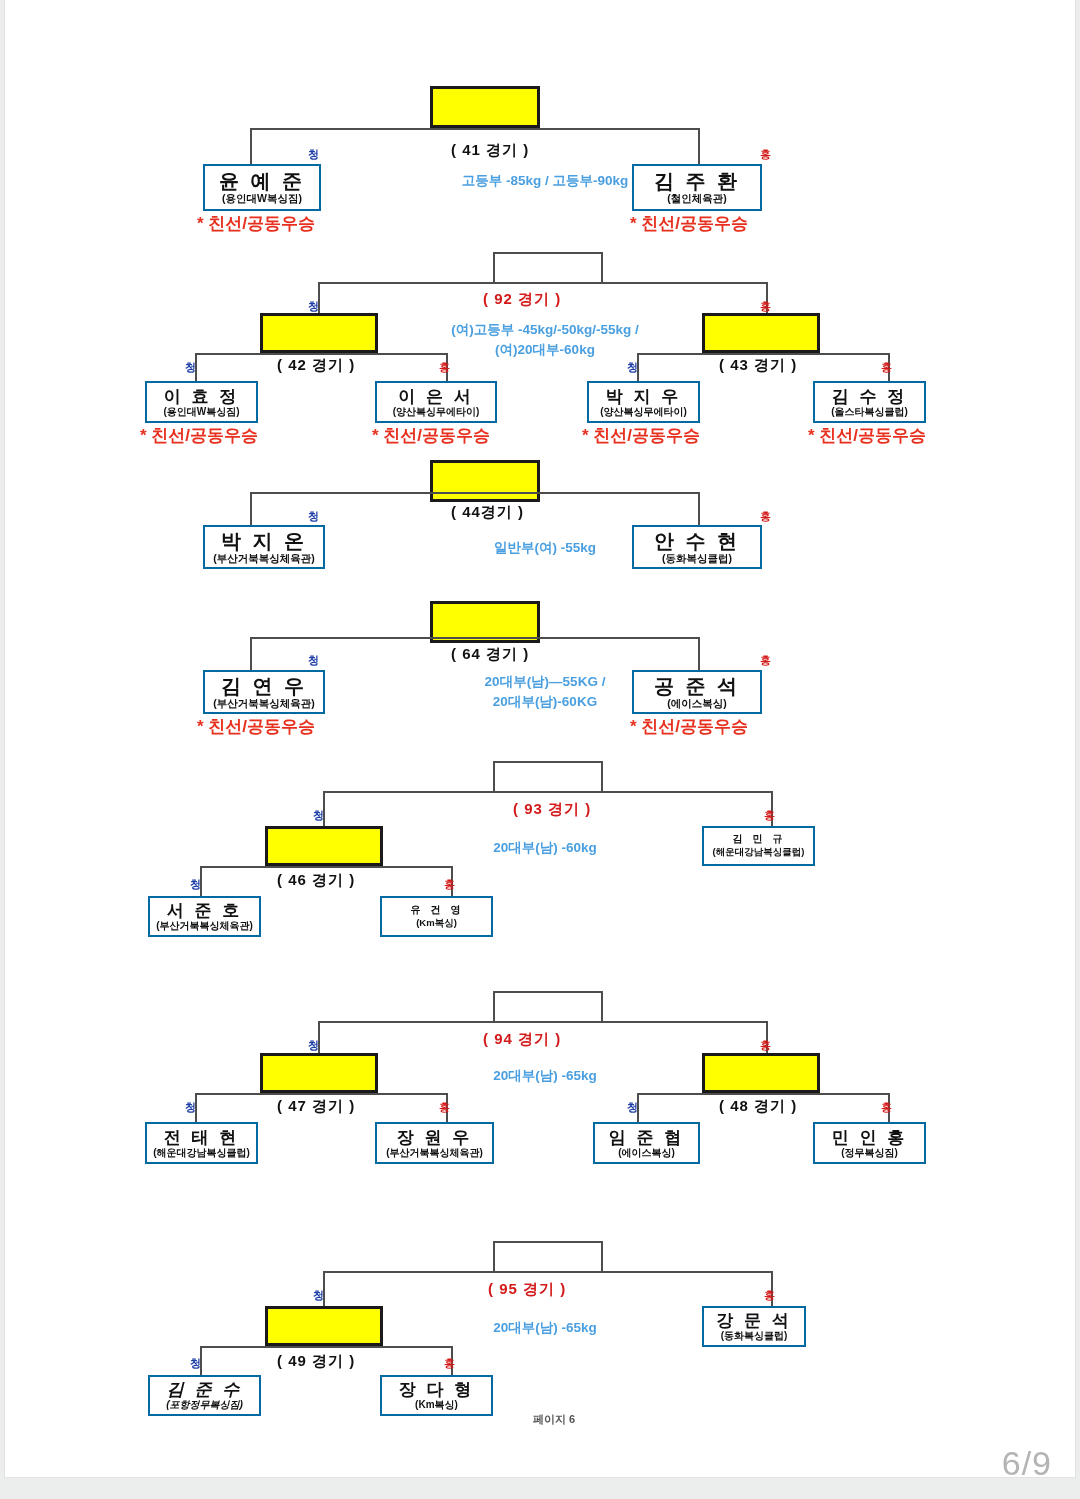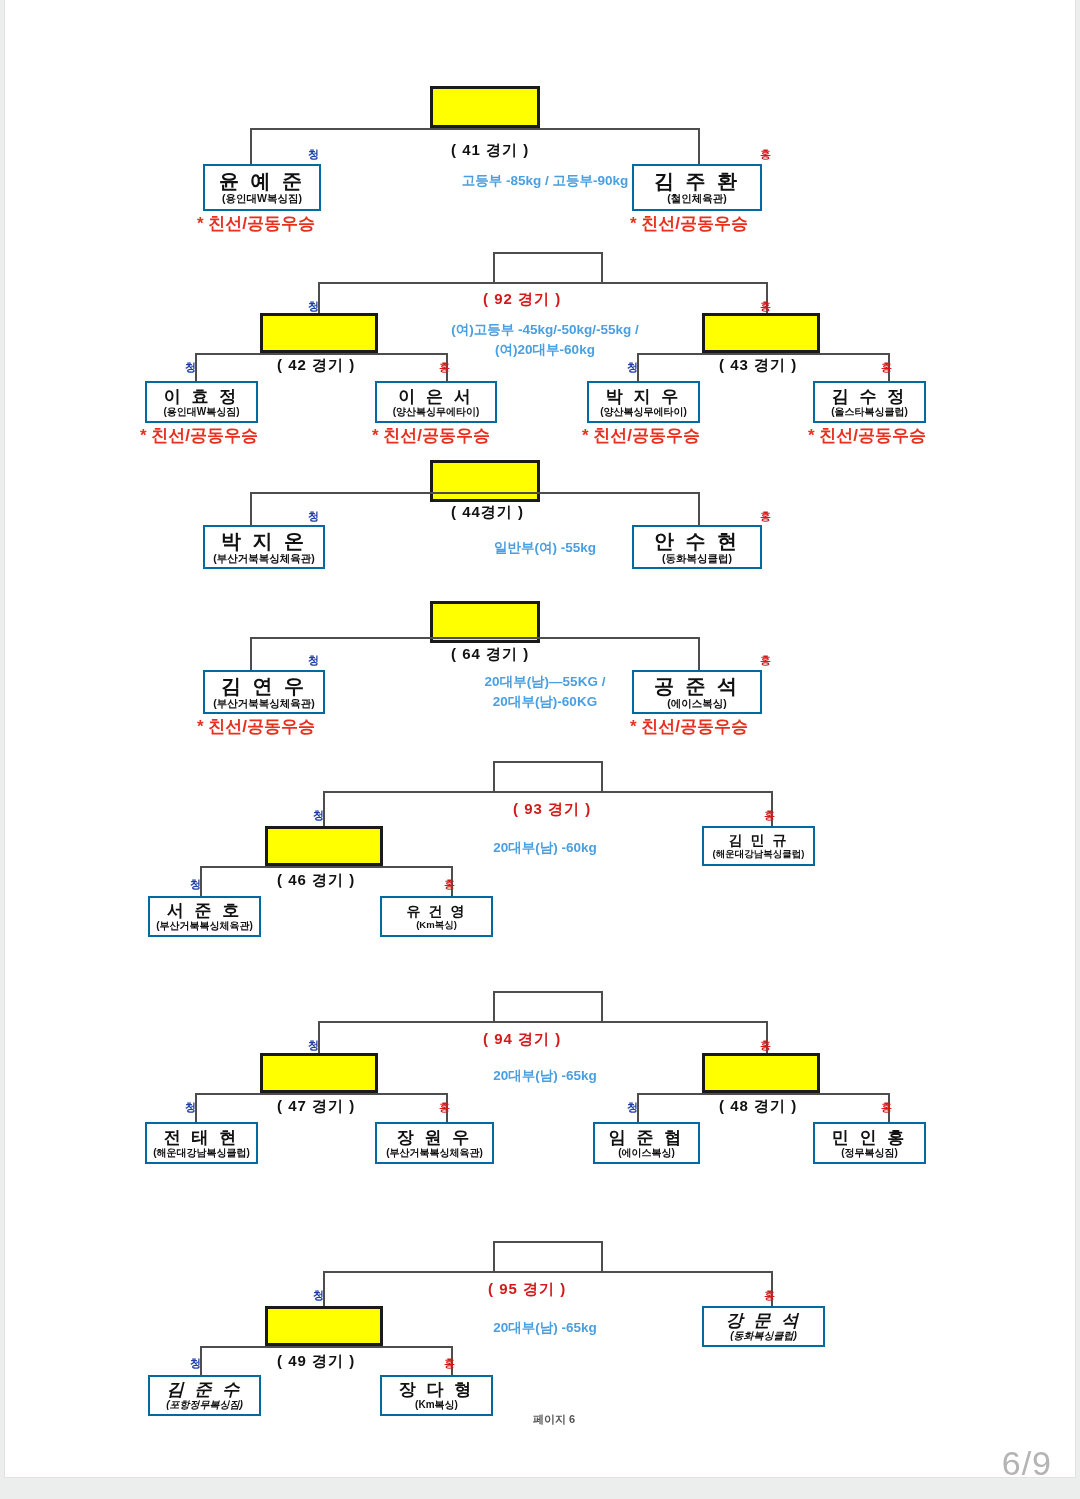--- a/index.html
+++ b/index.html
@@ -41,21 +41,21 @@
   .box .gy{
     font-weight:700;color:#111;
     white-space:nowrap;
     margin-top:2px;
   }
   
   .big .nm{font-size:20px;}
   .big .gy{font-size:10.5px;}
   .mid .nm{font-size:17px;}
   .mid .gy{font-size:10px;}
-  .sm  .nm{font-size:14px;letter-spacing:2px;}
+  .sm  .nm{font-size:10px;letter-spacing:2px;font-family:Liberation Mono, monospace;}
   .sm  .gy{font-size:9.5px;}
 
   .yellow{
     position:absolute;
     background:#ffff00;
     border:3px solid #1a1a1a;
     box-sizing:border-box;
   }
 
   .corner{
@@ -350,21 +350,21 @@
       <div class="ln vln" style="left:318px;top:1271px;height:35px;"></div>
       <div class="ln vln" style="left:766px;top:1271px;height:35px;"></div>
 
       <div class="corner blue" style="left:308px;top:1290px;">청</div>
       <div class="corner red" style="left:759px;top:1290px;">홍</div>
 
       <div class="matchno redno" style="left:483px;top:1280px;">(   95 경기   )</div>
 
       <div class="weight" style="left:420px;top:1318px;width:240px;">20대부(남) -65kg</div>
 
-      <div class="box mid" style="left:697px;top:1306px;width:123px;height:41px;font-style:italic;">
+      <div class="box mid" style="left:697px;top:1306px;width:104px;height:41px;">
         <span class="nm">강 문 석</span>
         <span class="gy">(동화복싱클럽)</span>
       </div>
 
       <div class="yellow" style="left:260px;top:1306px;width:118px;height:40px;"></div>
       <div class="ln hln" style="left:195px;top:1346px;width:253px;"></div>
       <div class="ln vln" style="left:195px;top:1346px;height:29px;"></div>
       <div class="ln vln" style="left:446px;top:1346px;height:29px;"></div>
       <div class="corner blue" style="left:185px;top:1358px;">청</div>
       <div class="corner red" style="left:439px;top:1358px;">홍</div>

